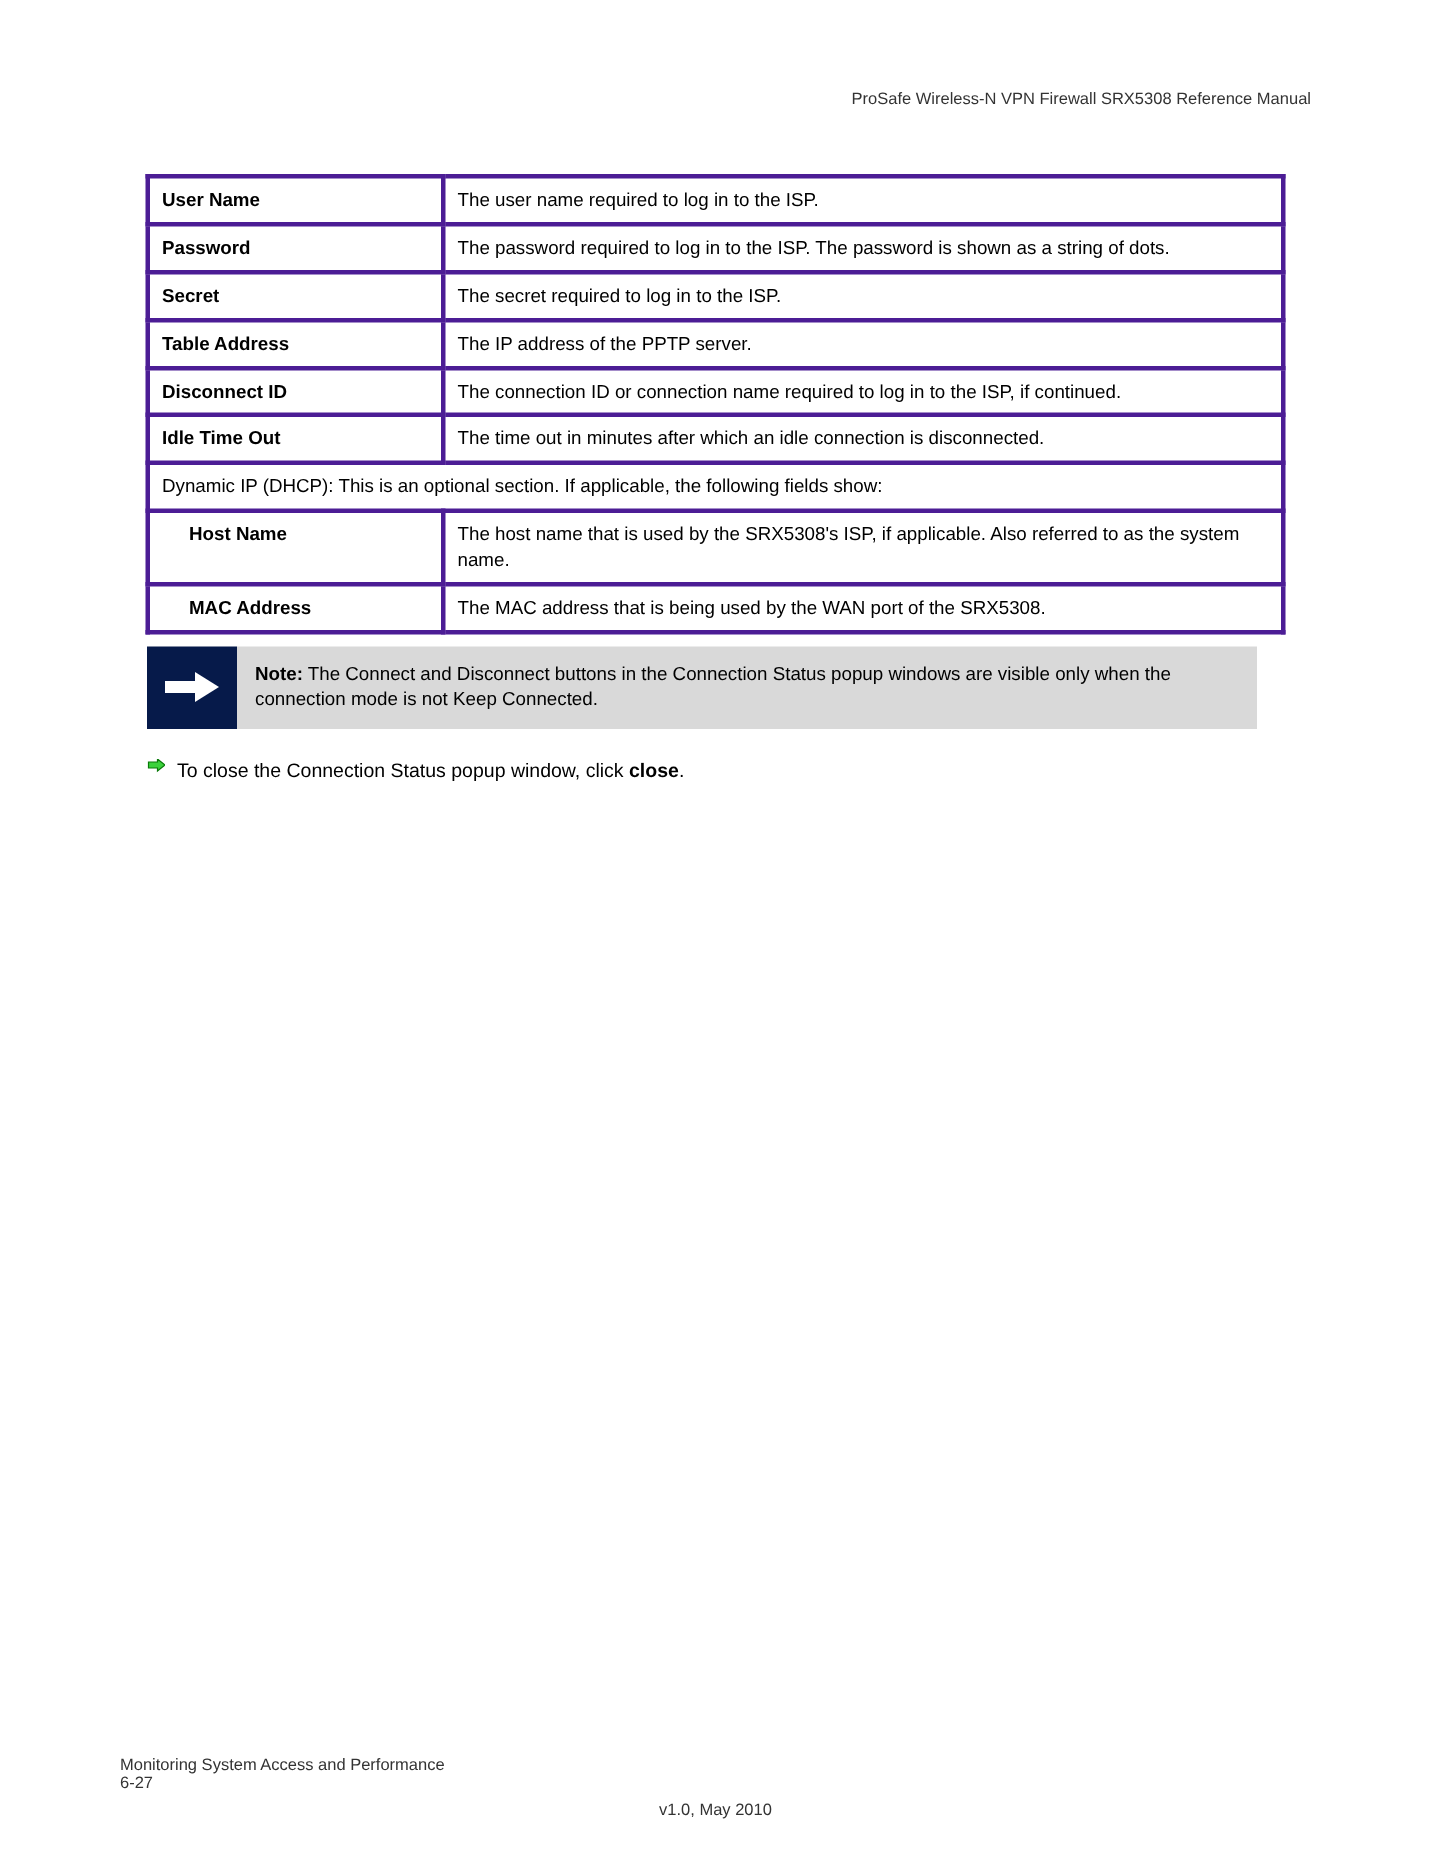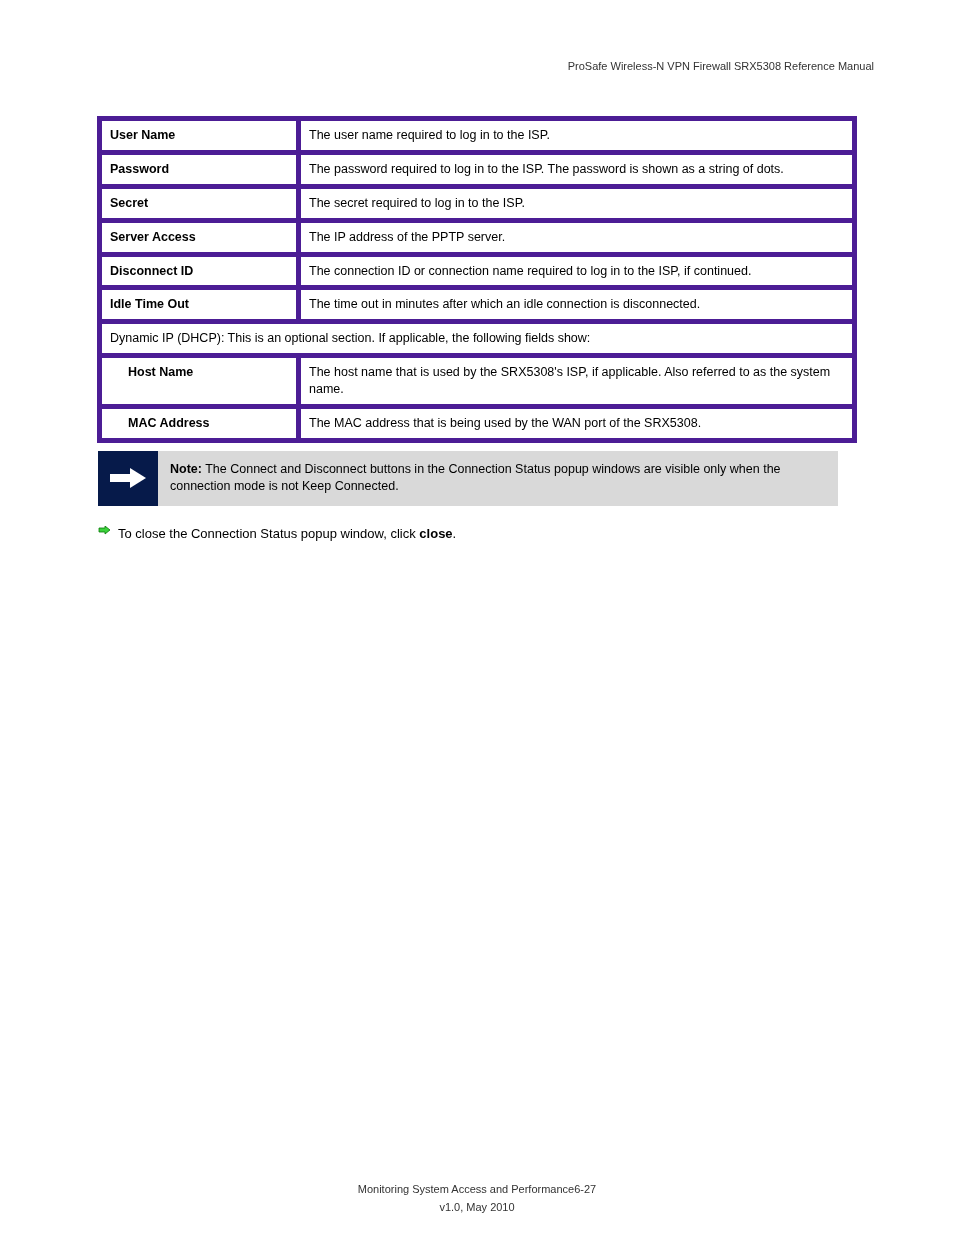--- a/index.html
+++ b/index.html
@@ -21,21 +21,21 @@
     color: #333;
     text-align: right;
     margin-bottom: 44px;
   }
   table.params {
     width: 760px;
     border-collapse: collapse;
     margin: 0 auto 8px auto;
   }
   table.params td {
-    border: 5px solid #4c1d95;
+    border: 3px solid #4c1d95;
     padding: 6px 8px;
     vertical-align: top;
     font-size: 12.5px;
     line-height: 1.35;
   }
   table.params td.left {
     width: 160px;
     font-weight: bold;
   }
   table.params td.full {
@@ -82,21 +82,22 @@
   }
   .step b { font-weight: bold; }
   .footer {
     position: absolute;
     bottom: 40px;
     left: 80px;
     right: 80px;
     font-size: 11px;
     color: #333;
     display: flex;
-    justify-content: center;
+    justify-content: flex-end;
+    flex-direction: column;
   }
 </style>
 </head>
 <body>
 
 <div class="page">
   <div class="header-line">ProSafe Wireless-N VPN Firewall SRX5308 Reference Manual</div>
 
   <table class="params">
     <tbody id="table-body">
@@ -106,21 +107,21 @@
         </tr>
         <tr>
           <td class="left">Password</td>
           <td>The password required to log in to the ISP. The password is shown as a string of dots.</td>
         </tr>
         <tr>
           <td class="left">Secret</td>
           <td>The secret required to log in to the ISP.</td>
         </tr>
         <tr>
-          <td class="left">Server Access</td>
+          <td class="left">Table Address</td>
           <td>The IP address of the PPTP server.</td>
         </tr>
         <tr>
           <td class="left">Disconnect ID</td>
           <td>The connection ID or connection name required to log in to the ISP, if continued.</td>
         </tr>
         <tr>
           <td class="left">Idle Time Out</td>
           <td>The time out in minutes after which an idle connection is disconnected.</td>
         </tr>

